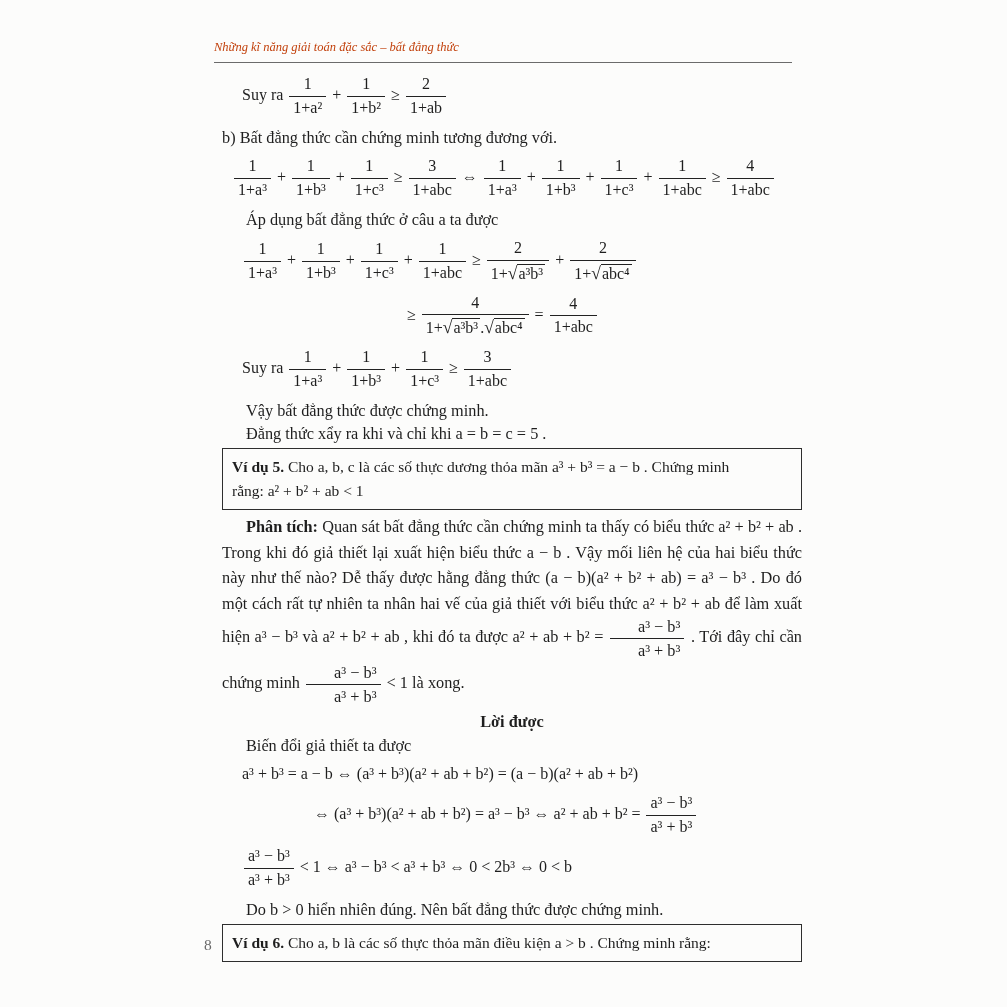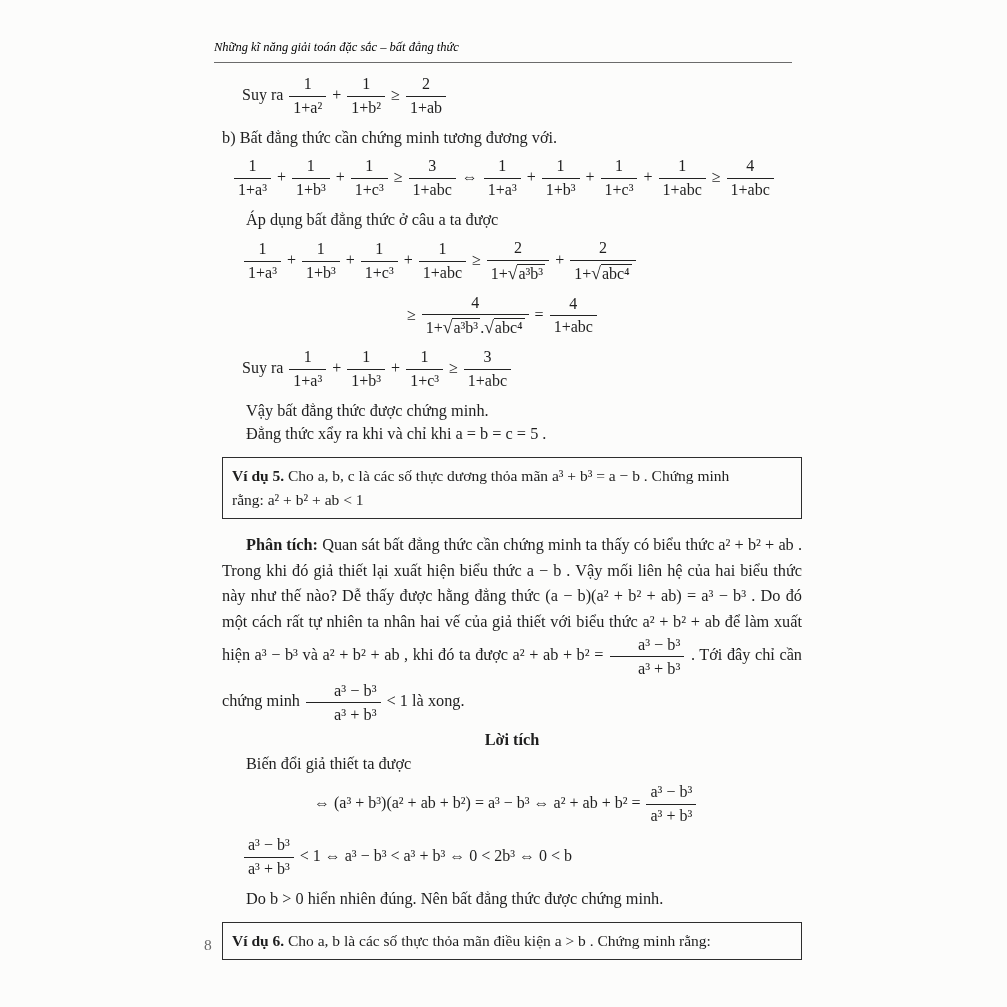--- a/index.html
+++ b/index.html
@@ -5,21 +5,21 @@
   html,body{margin:0;padding:0;}
   body{
     width:1007px;height:1007px;overflow:hidden;position:relative;
     background:#fcfcfb;
     font-family:"Liberation Serif","DejaVu Serif",serif;
     color:#1e1e1e;
   }
   
   .page-header{
     position:absolute;left:214px;top:40px;width:578px;
-    font-size:12.5px;font-style:italic;color:#000000;
+    font-size:12.5px;font-style:italic;color:#c2410c;
     padding-bottom:7px;border-bottom:1px solid #6b6b6b;
   }
   
   .doc-content{
     position:absolute;left:222px;top:66px;width:580px;
     font-size:16.3px;line-height:1.3;
   }
   .para{text-indent:24px;margin:2px 0;}
   .para.ind-none{text-indent:0;}
   .rich{text-align:justify;text-indent:24px;line-height:1.56;margin:3px 0;}
@@ -32,21 +32,21 @@
   .frac{display:inline-block;vertical-align:middle;text-align:center;margin:1px 2px;line-height:1.18;}
   .frac .num{display:block;border-bottom:1px solid #222;padding:0 4px 2px;}
   .frac .den{display:block;padding:2px 4px 0;}
   
   .sqrt{display:inline-block;white-space:nowrap;}
   .rsign{display:inline-block;font-size:1.1em;}
   .rad{border-top:1.2px solid #222;padding:0 2px 0 1px;}
   
   .box{
     border:1.5px solid #2e2e2e;background:transparent;
-    margin:13px 0;padding:6px 9px;font-size:15.5px;line-height:1.45;
+    margin:4px 0;padding:6px 9px;font-size:15.5px;line-height:1.45;
   }
   .box .box-line{margin:1px 0;}
   .box .box-line b{font-weight:bold;}
   
   .page-number{
     position:absolute;left:204px;top:936px;
     font-size:15.5px;color:#6a6a6a;
   }
 </style>
 </head>
@@ -64,22 +64,23 @@
     <div class="math-line"><span class="frac"><span class="num">1</span><span class="den">1+a³</span></span> + <span class="frac"><span class="num">1</span><span class="den">1+b³</span></span> + <span class="frac"><span class="num">1</span><span class="den">1+c³</span></span> + <span class="frac"><span class="num">1</span><span class="den">1+abc</span></span> ≥ <span class="frac"><span class="num">2</span><span class="den">1+<span class="sqrt"><span class="rsign">√</span><span class="rad">a³b³</span></span></span></span> + <span class="frac"><span class="num">2</span><span class="den">1+<span class="sqrt"><span class="rsign">√</span><span class="rad">abc⁴</span></span></span></span></div>
     <div class="math-line ind-large">≥ <span class="frac"><span class="num">4</span><span class="den">1+<span class="sqrt"><span class="rsign">√</span><span class="rad">a³b³</span></span>.<span class="sqrt"><span class="rsign">√</span><span class="rad">abc⁴</span></span></span></span> = <span class="frac"><span class="num">4</span><span class="den">1+abc</span></span></div>
     <div class="math-line">Suy ra <span class="frac"><span class="num">1</span><span class="den">1+a³</span></span> + <span class="frac"><span class="num">1</span><span class="den">1+b³</span></span> + <span class="frac"><span class="num">1</span><span class="den">1+c³</span></span> ≥ <span class="frac"><span class="num">3</span><span class="den">1+abc</span></span></div>
     <div class="para">Vậy bất đẳng thức được chứng minh.</div>
     <div class="para">Đẳng thức xẩy ra khi và chỉ khi a = b = c = 5 .</div>
     <div class="box">
       <div class="box-line"><b>Ví dụ 5.</b> Cho a, b, c là các số thực dương thỏa mãn a³ + b³ = a − b . Chứng minh</div>
       <div class="box-line">rằng: a² + b² + ab &lt; 1</div>
     </div>
     <div class="rich"><b>Phân tích:</b> Quan sát bất đẳng thức cần chứng minh ta thấy có biểu thức a² + b² + ab . Trong khi đó giả thiết lại xuất hiện biểu thức a − b . Vậy mối liên hệ của hai biểu thức này như thế nào? Dễ thấy được hằng đẳng thức (a − b)(a² + b² + ab) = a³ − b³ . Do đó một cách rất tự nhiên ta nhân hai vế của giả thiết với biểu thức a² + b² + ab để làm xuất hiện a³ − b³ và a² + b² + ab , khi đó ta được a² + ab + b² = <span class="frac"><span class="num">a³ − b³</span><span class="den">a³ + b³</span></span> . Tới đây chỉ cần chứng minh <span class="frac"><span class="num">a³ − b³</span><span class="den">a³ + b³</span></span> &lt; 1 là xong.</div>
-    <div class="heading">Lời tích</div>
+    <div class="heading">Lời được</div>
     <div class="para">Biến đổi giả thiết ta được</div>
+    <div class="math-line">a³ + b³ = a − b ⇔ (a³ + b³)(a² + ab + b²) = (a − b)(a² + ab + b²)</div>
     <div class="math-line ind-mid">⇔ (a³ + b³)(a² + ab + b²) = a³ − b³ ⇔ a² + ab + b² = <span class="frac"><span class="num">a³ − b³</span><span class="den">a³ + b³</span></span></div>
     <div class="math-line"><span class="frac"><span class="num">a³ − b³</span><span class="den">a³ + b³</span></span> &lt; 1 ⇔ a³ − b³ &lt; a³ + b³ ⇔ 0 &lt; 2b³ ⇔ 0 &lt; b</div>
     <div class="para">Do b &gt; 0 hiển nhiên đúng. Nên bất đẳng thức được chứng minh.</div>
     <div class="box">
       <div class="box-line"><b>Ví dụ 6.</b> Cho a, b là các số thực thỏa mãn điều kiện a &gt; b . Chứng minh rằng:</div>
     </div>
   </div>
 
 <div class="page-number">8</div>
 

